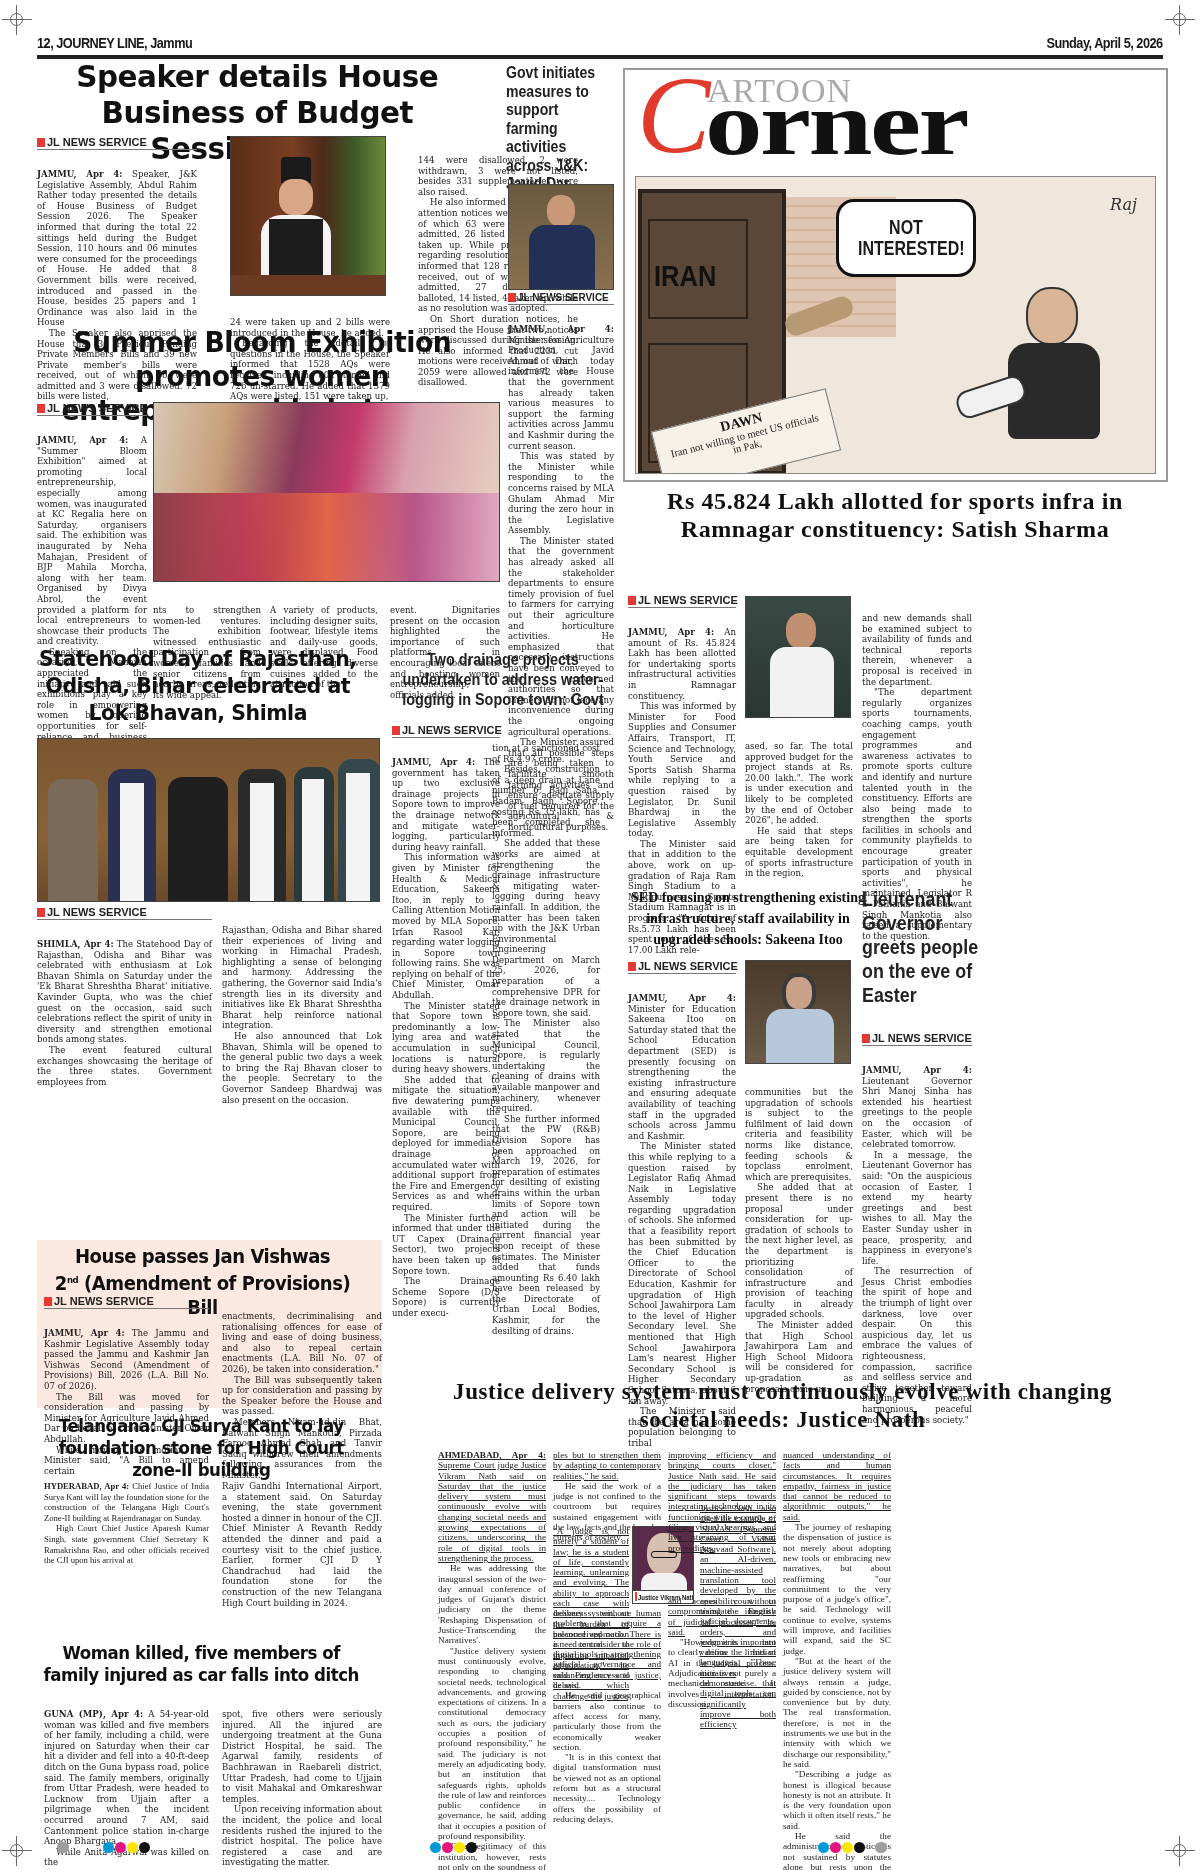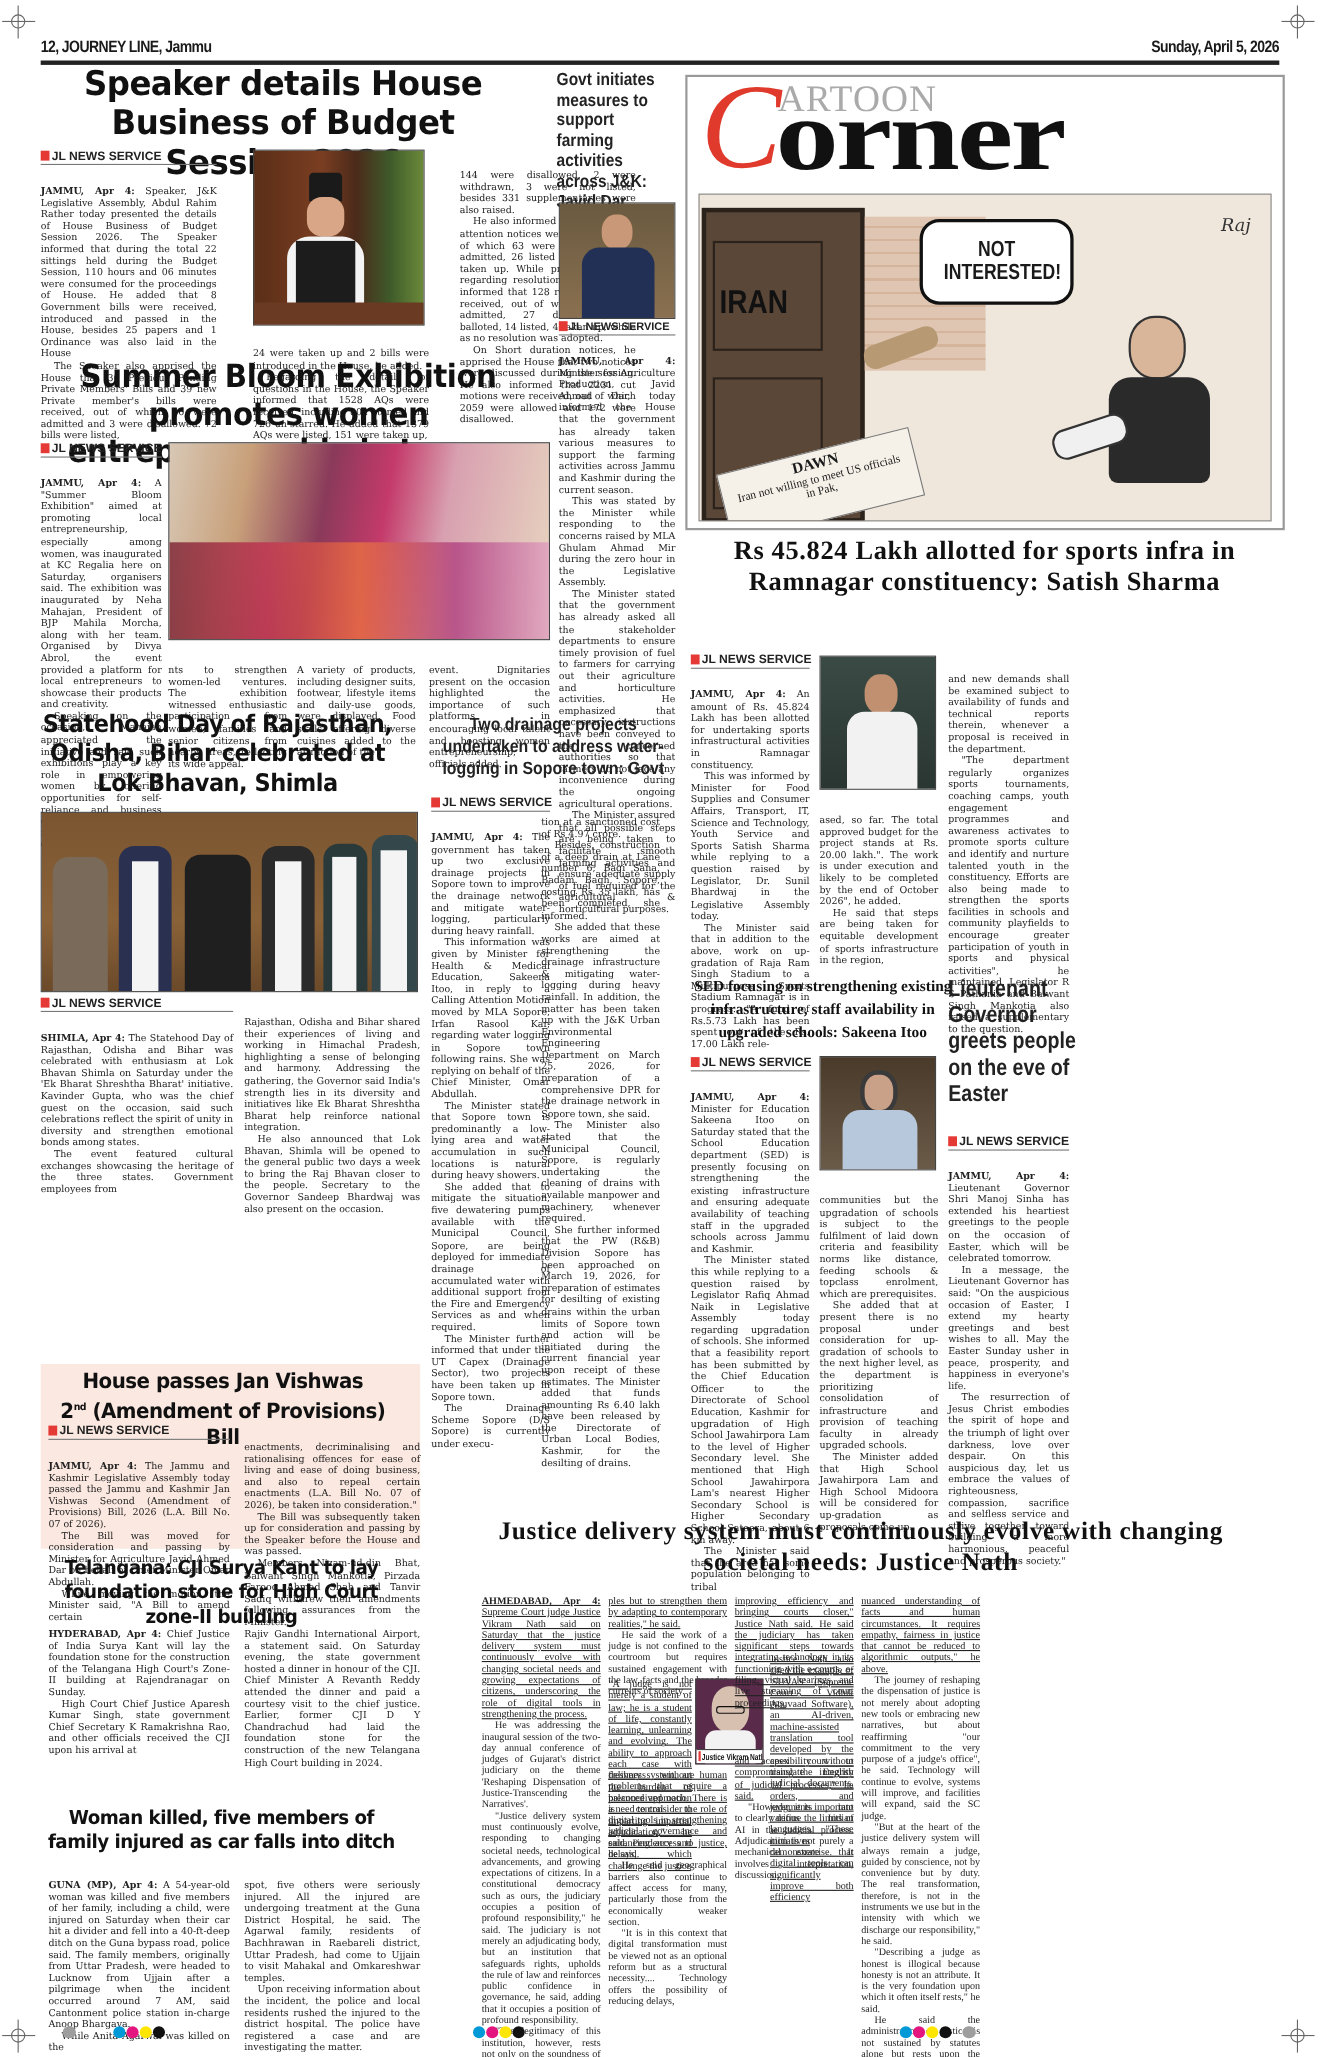--- a/index.html
+++ b/index.html
@@ -253,21 +253,21 @@
     <p>While moving the motion, the Minister said, "A Bill to amend certain</p>
   </div>
 </div>
 <div class="abs body-text" style="left:222px;top:1292px;width:160px;">
   <p style="text-indent:0">enactments, decriminalising and rationalising offences for ease of living and ease of doing business, and also to repeal certain enactments (L.A. Bill No. 07 of 2026), be taken into consideration."</p>
   <p>The Bill was subsequently taken up for consideration and passing by the Speaker before the House and was passed.</p>
   <p>Members Nizam-ud-din Bhat, Balwant Singh Mankotia, Pirzada Farooq Ahmad Shah and Tanvir Sadiq withdrew their amendments following assurances from the Minister.</p>
 </div>
 
 <h1 class="abs h-sans" style="left:35px;top:1415px;width:350px;font-size:17.5px;line-height:22px;transform:scaleX(0.95);">Telangana: CJI Surya Kant to lay foundation stone for High Court zone-II building</h1>
-<div class="abs body-text" style="left:44px;top:1462px;width:165px;">
+<div class="abs body-text" style="left:44px;top:1462px;width:165px;font-family:Liberation Serif, serif;">
   <p><b>HYDERABAD, Apr 4:</b> <span>Chief Justice of India Surya Kant will lay the foundation stone for the construction of the Telangana High Court's Zone-II building at Rajendranagar on Sunday.</span></p>
   <p>High Court Chief Justice Aparesh Kumar Singh, state government Chief Secretary K Ramakrishna Rao, and other officials received the CJI upon his arrival at</p>
 </div>
 <div class="abs body-text" style="left:222px;top:1462px;width:160px;">
   <p style="text-indent:0">Rajiv Gandhi International Airport, a statement said. On Saturday evening, the state government hosted a dinner in honour of the CJI. Chief Minister A Revanth Reddy attended the dinner and paid a courtesy visit to the chief justice. Earlier, former CJI D Y Chandrachud had laid the foundation stone for the construction of the new Telangana High Court building in 2024.</p>
 </div>
 
 <h1 class="abs h-sans" style="left:35px;top:1642px;width:350px;font-size:17.5px;line-height:22px;transform:scaleX(0.95);">Woman killed, five members of family injured as car falls into ditch</h1>
 <div class="abs body-text" style="left:44px;top:1690px;width:165px;">
   <p><b>GUNA (MP), Apr 4:</b> <span>A 54-year-old woman was killed and five members of her family, including a child, were injured on Saturday when their car hit a divider and fell into a 40-ft-deep ditch on the Guna bypass road, police said. The family members, originally from Uttar Pradesh, were headed to Lucknow from Ujjain after a pilgrimage when the incident occurred around 7 AM, said Cantonment police station in-charge Anoop Bhargava.</span></p>
@@ -309,21 +309,21 @@
   <p style="text-indent:0">improving efficiency and bringing courts closer," Justice Nath said. He said the judiciary has taken significant steps towards integrating technology in its functioning with e-courts, e-filing, virtual hearings, and live streaming of court proceedings.</p>
 </div>
 <div class="abs cond" style="left:700px;top:1503px;width:76px;">
   <p>Justice Nath also cited the example of 'SUVAS' (Supreme Court Vidhik Anuvaad Software), an AI-driven, machine-assisted translation tool developed by the apex court to translate English judicial documents, orders, and judgments into various Indian languages. "These initiatives demonstrate that digital tools can significantly improve both efficiency</p>
 </div>
 <div class="abs cond" style="left:668px;top:1596px;width:108px;">
   <p style="text-indent:0">and accessibility without compromising the integrity of judicial processes," he said.</p>
   <p>"However, it is important to clearly define the limits of AI in the judicial process. Adjudication is not purely a mechanical exercise. It involves interpretation, discussion,</p>
 </div>
 <div class="abs cond" style="left:783px;top:1450px;width:108px;">
-  <p style="text-indent:0">nuanced understanding of facts and human circumstances. It requires empathy, fairness in justice that cannot be reduced to algorithmic outputs," he above.</p>
+  <p style="text-indent:0">nuanced understanding of facts and human circumstances. It requires empathy, fairness in justice that cannot be reduced to algorithmic outputs," he said.</p>
   <p>The journey of reshaping the dispensation of justice is not merely about adopting new tools or embracing new narratives, but about reaffirming "our commitment to the very purpose of a judge's office", he said. Technology will continue to evolve, systems will improve, and facilities will expand, said the SC judge.</p>
   <p>"But at the heart of the justice delivery system will always remain a judge, guided by conscience, not by convenience but by duty. The real transformation, therefore, is not in the instruments we use but in the intensity with which we discharge our responsibility," he said.</p>
   <p>"Describing a judge as honest is illogical because honesty is not an attribute. It is the very foundation upon which it often itself rests," he said.</p>
   <p>He said the administration of justice is not sustained by statutes alone but rests upon the values, discipline and courage of those entrusted with its responsibility.</p>
 
 </div>
 
 <div class="grey-pill" style="left:57px;top:1842px;"></div>
 <div class="dots" style="left:103px;top:1842px;">
   <i style="background: rgb(0, 153, 216);"></i>

